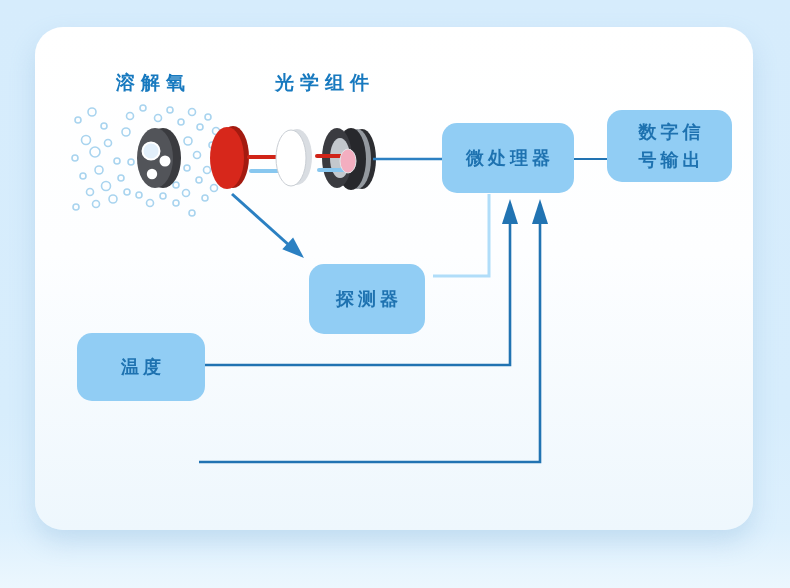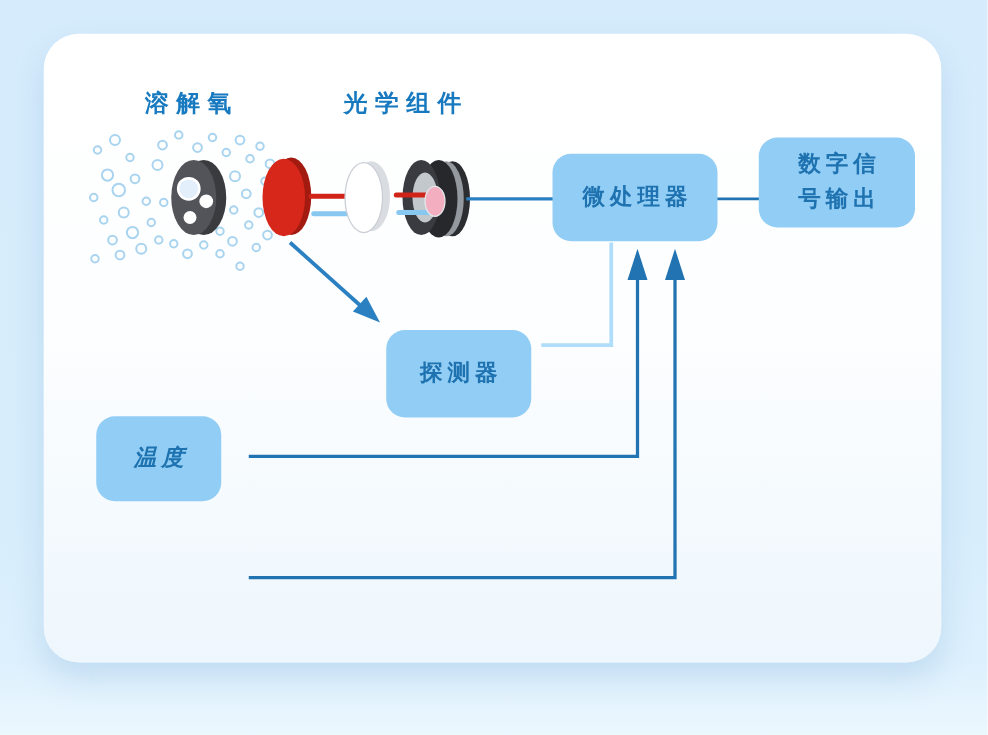--- a/index.html
+++ b/index.html
@@ -46,21 +46,21 @@
     align-items:center;
     justify-content:center;
     text-align:center;
     line-height:28px;
     white-space:nowrap;
   }
   .node span { display:block; text-indent:4px; }
   .node-micro     { left:442px; top:123px; width:132px; height:70px; }
   .node-digital   { left:607px; top:110px; width:125px; height:72px; }
   .node-detector  { left:309px; top:237px; width:116px; height:70px;margin-top:27px; }
-  .node-temp      { left:77px;  top:333px; width:100px; height:68px;font-style:italic; }
+  .node-temp      { left:77px;  top:333px; width:128px; height:68px; }
   .node-pressure  { left:77px;  top:426px; width:122px; height:68px; }
 </style>
 </head>
 <body>
 
 <div class="stage">
 
   <div class="card"></div>
 
   <svg class="overlay" viewBox="0 0 790 588">

